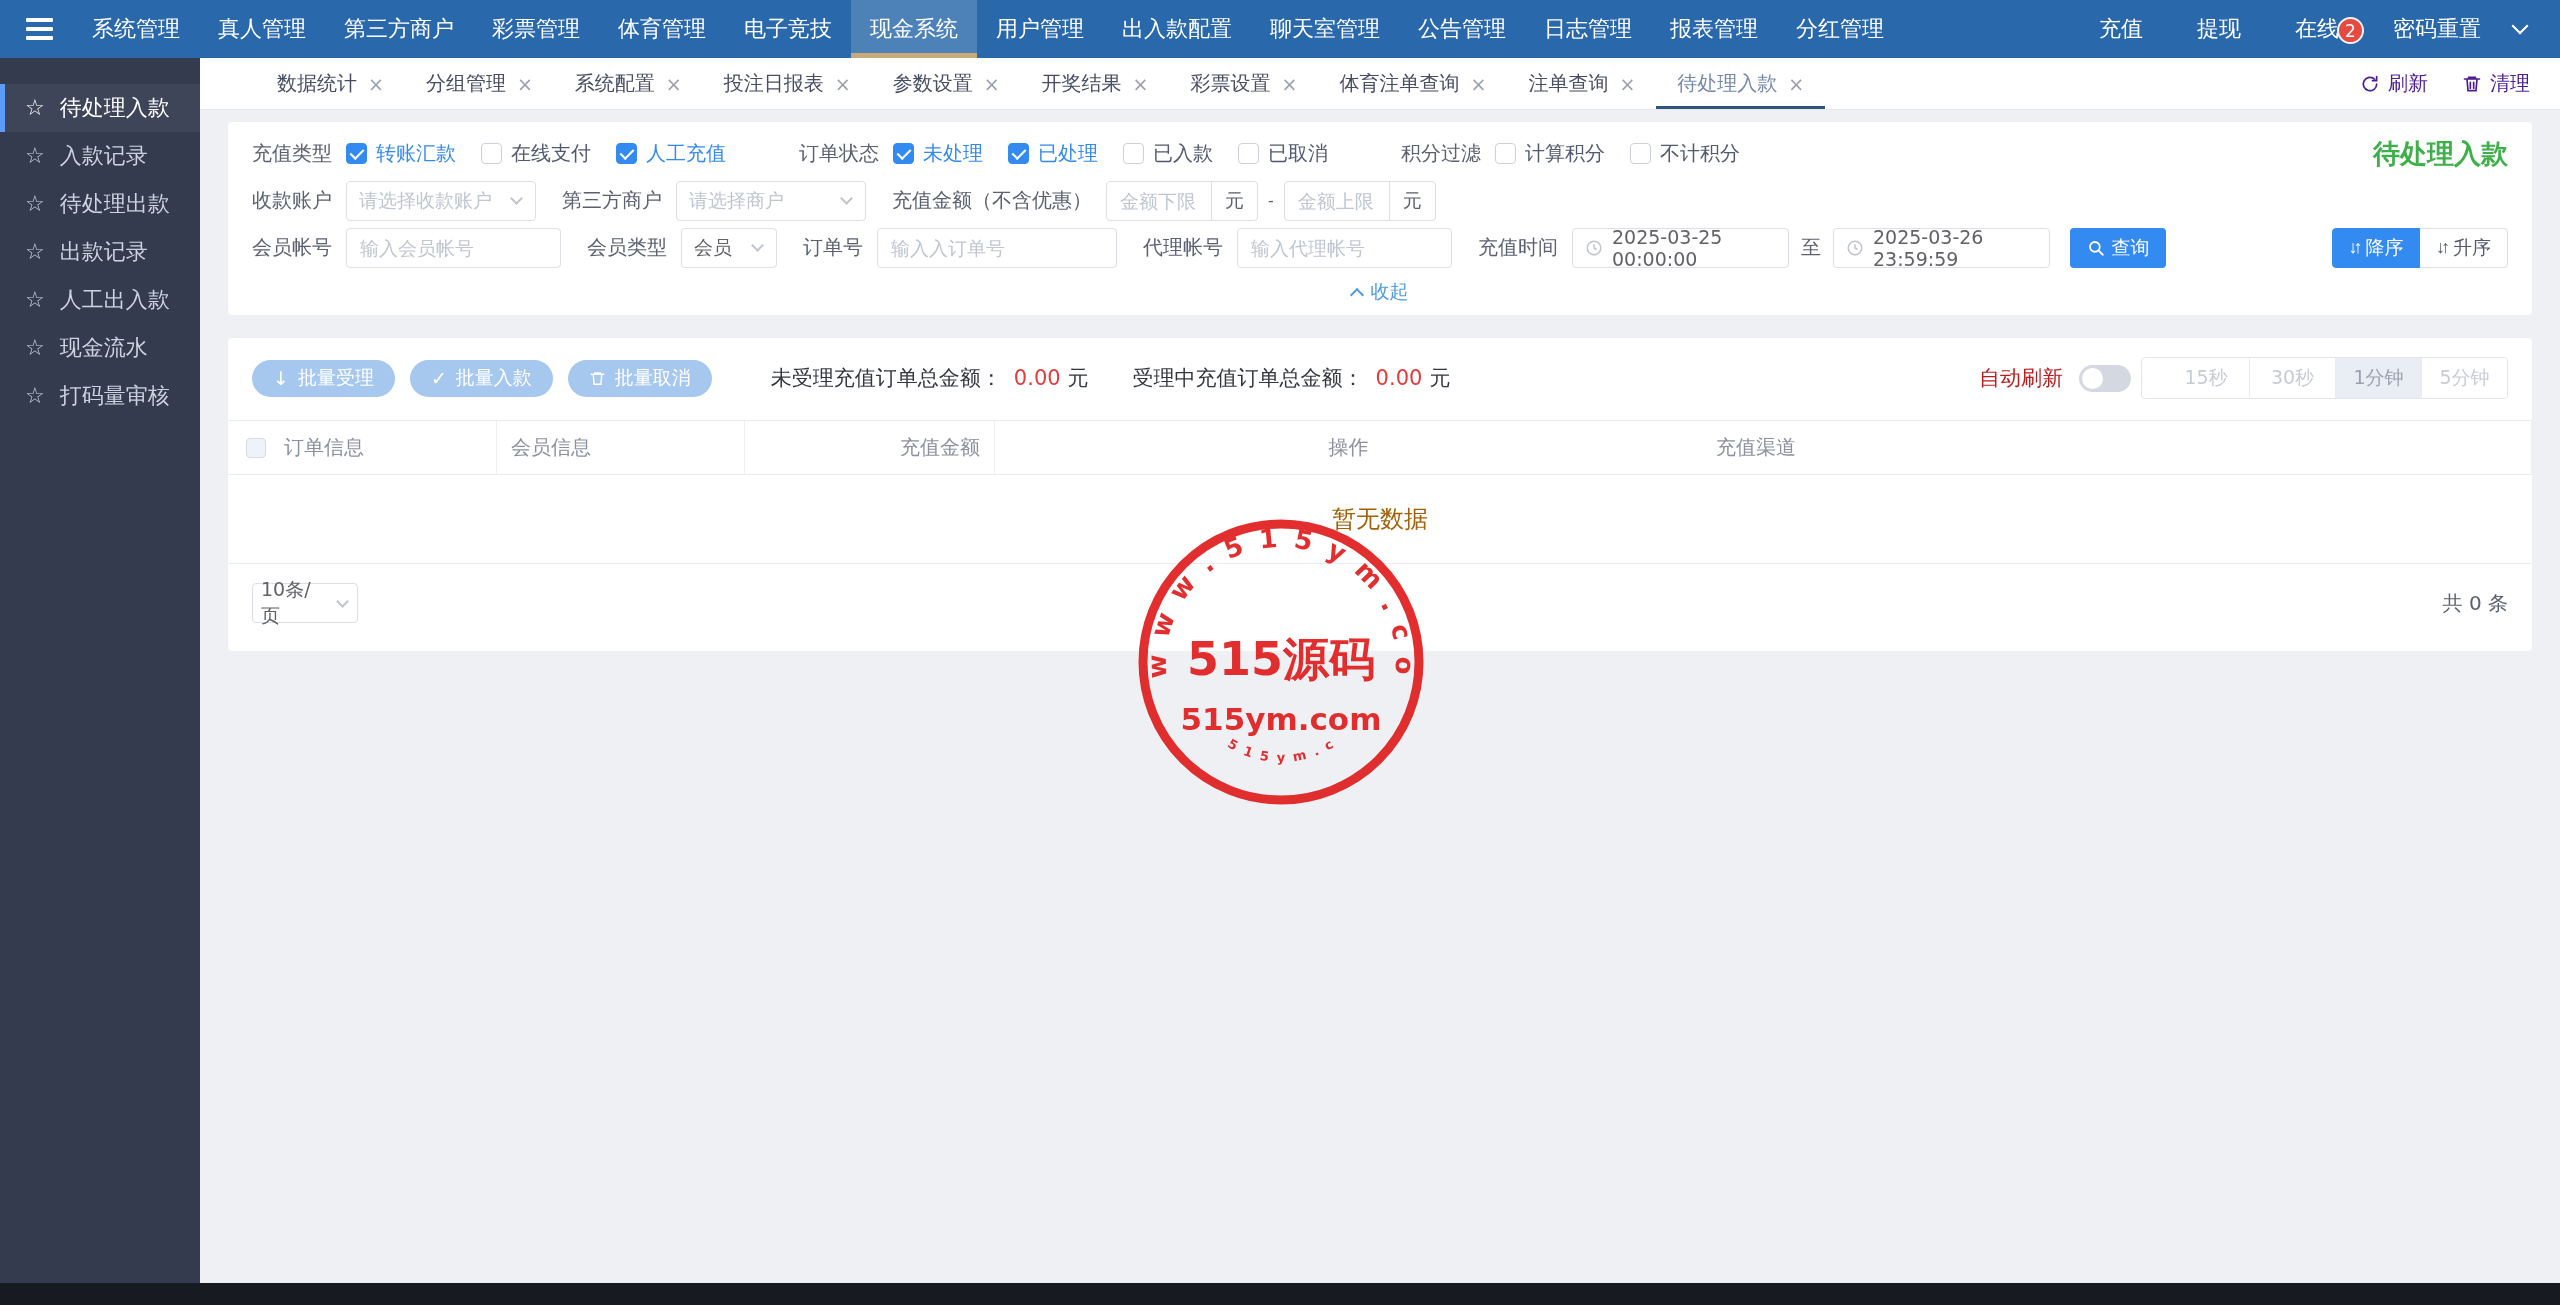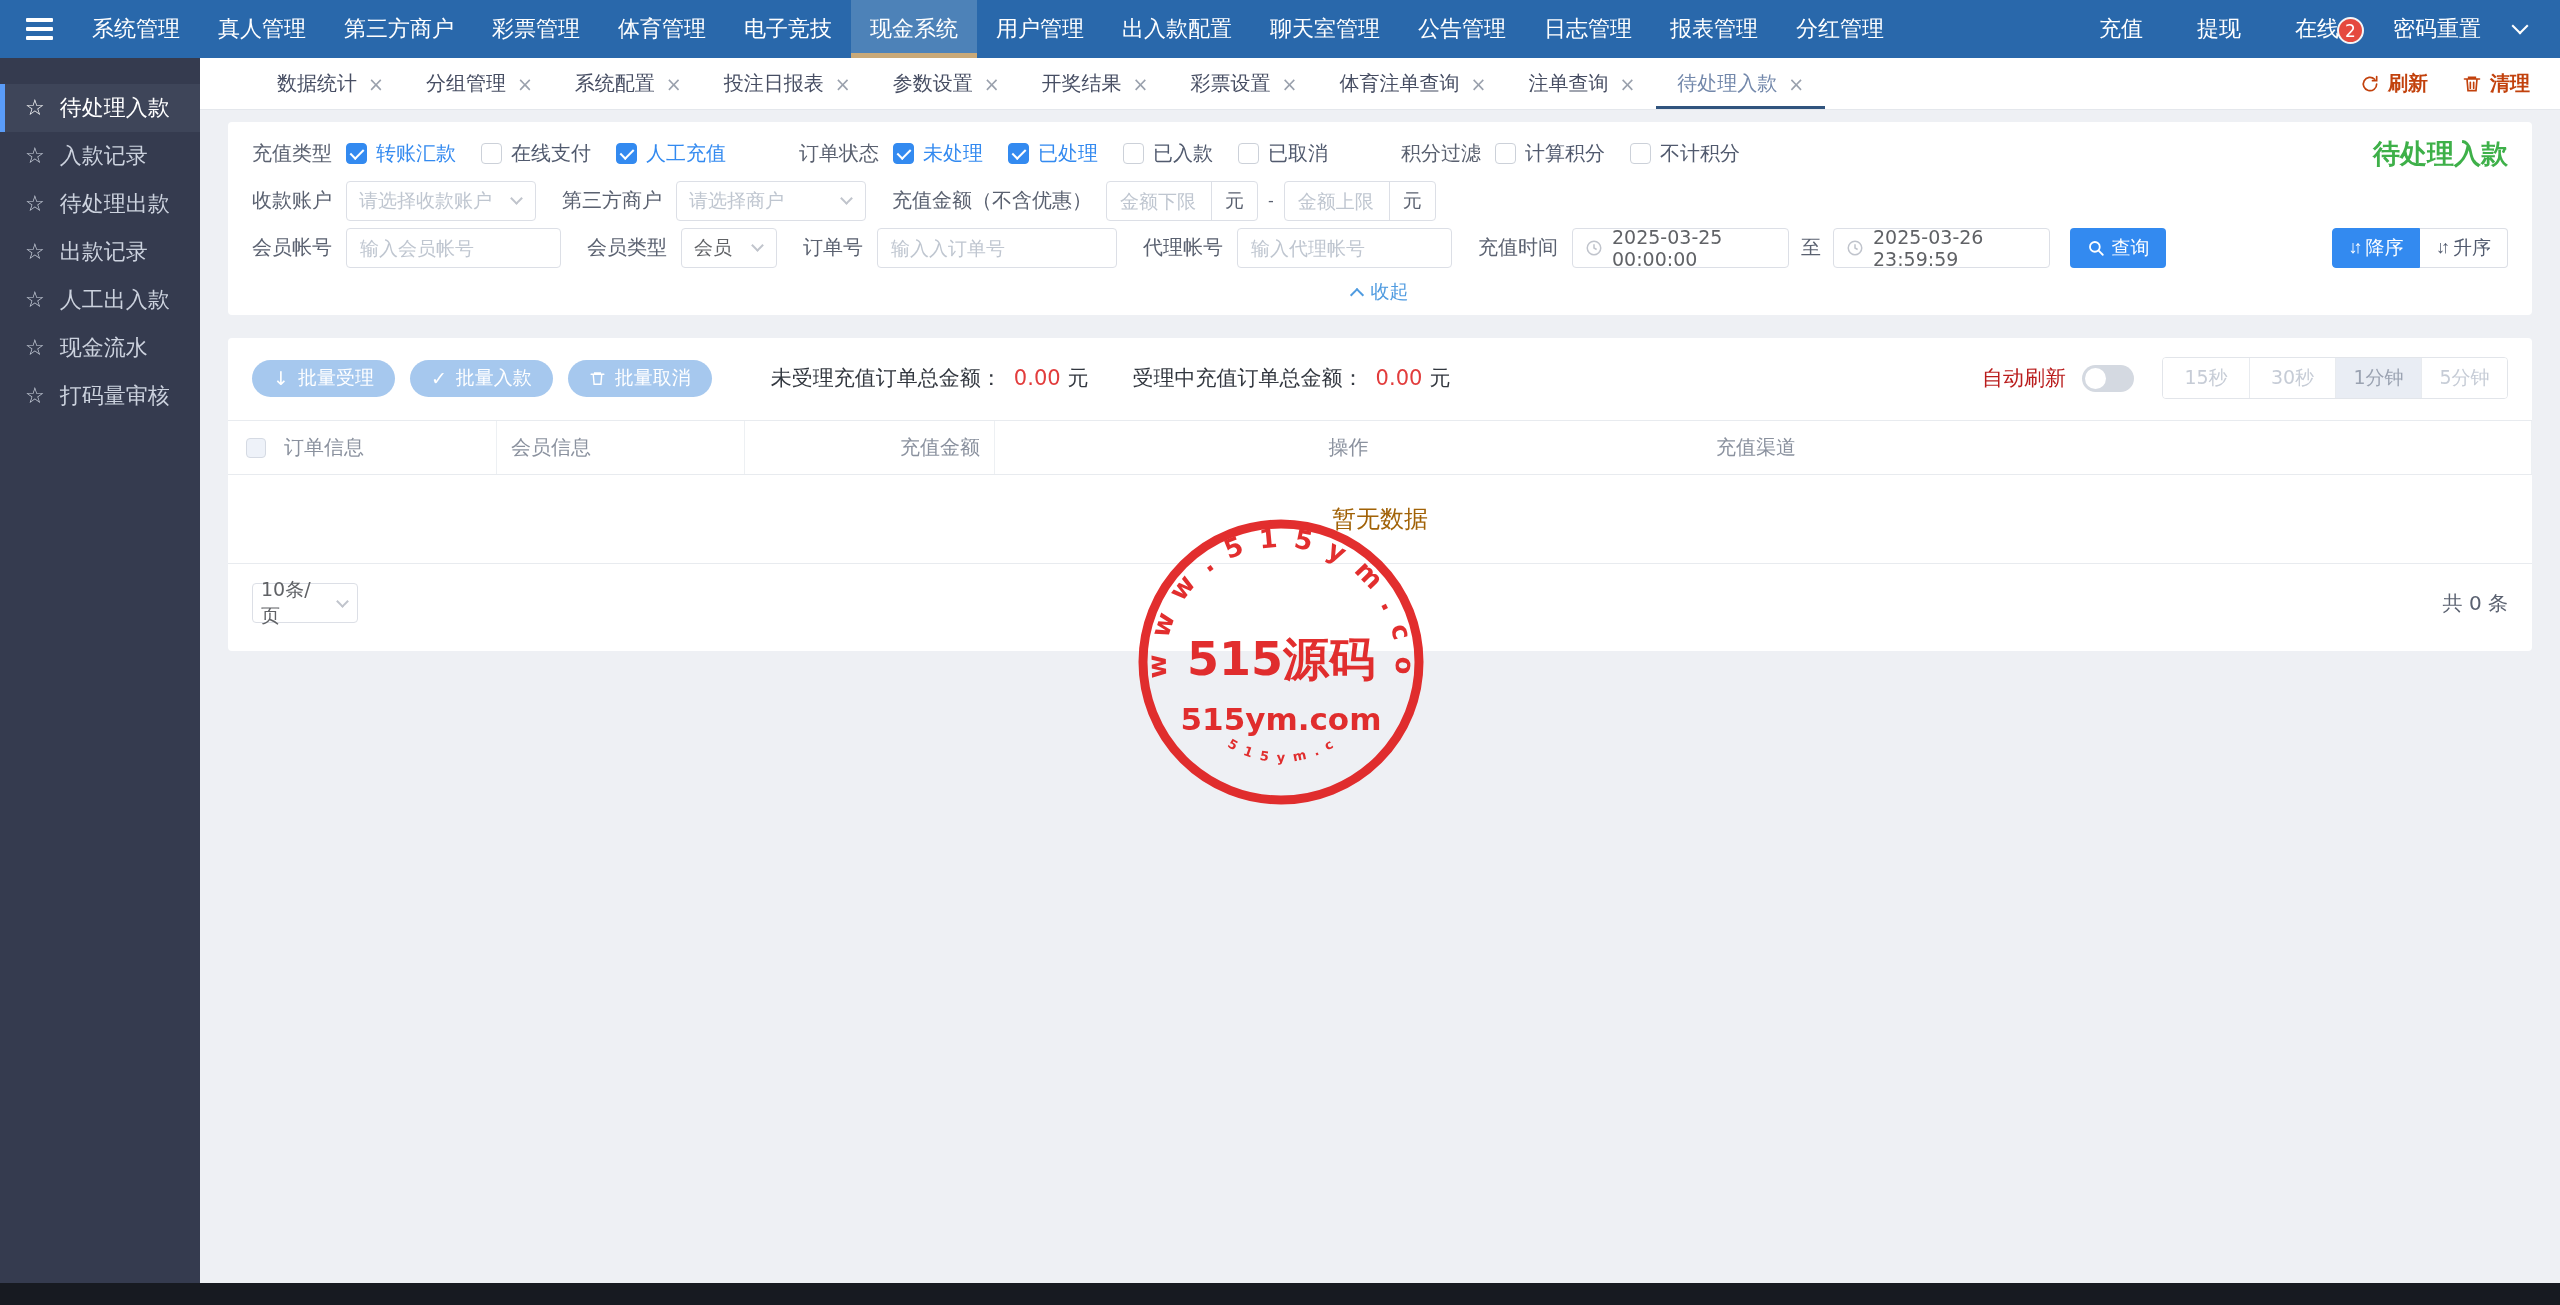--- a/index.html
+++ b/index.html
@@ -23,21 +23,21 @@
   .sidebar { position:absolute; top:58px; left:0; width:200px; bottom:22px; background:#353b4f; padding-top:26px; }
   .side-item { height:48px; display:flex; align-items:center; gap:15px; color:#ccd2de; font-size:22px; padding-left:25px; cursor:pointer; }
   .side-item.active { background:#3e4559; color:#fff; border-left:5px solid #5a9cf8; padding-left:20px; }
   .star { font-size:22px; line-height:1; }
   
   .main { position:absolute; left:200px; top:58px; right:0; bottom:22px; }
   .tabbar { height:52px; background:#fff; border-bottom:1px solid #e4e7ec; display:flex; align-items:center; padding:0 30px 0 56px; }
   .tab { display:flex; align-items:center; gap:11px; padding:0 21px; height:100%; font-size:20px; color:#474e63; cursor:pointer; white-space:nowrap; }
   .tab.active { color:#7388ab; box-shadow: inset 0 -3px 0 #31547e; }
   .tab-close { font-size:19px; color:#9aa1ad; }
-  .tab-actions { margin-left:auto; display:flex; gap:34px; color:#c2410c; font-size:20px; align-items:center;font-weight:bold; }
+  .tab-actions { margin-left:auto; display:flex; gap:34px; color:#4c1d95; font-size:20px; align-items:center; }
   .tab-action { display:flex; align-items:center; gap:8px; cursor:pointer; }
   .content { padding:12px 28px 0; }
   .card { background:#fff; border-radius:4px; }
   
   .filter-card { padding:8px 24px 2px; }
   .frow { display:flex; align-items:center; min-height:47px; }
   .flabel { font-size:20px; color:#5a6170; margin-right:14px; white-space:nowrap; }
   .cb-group { display:flex; align-items:center; gap:9px; margin-right:25px; cursor:pointer; }
   .cbox { width:21px; height:21px; border:1px solid #ccd1d9; border-radius:4px; background:#fff; position:relative; flex:none; }
   .cbox.checked { background:#338af0; border-color:#338af0; }
@@ -69,21 +69,21 @@
   .table-card { margin-top:23px; padding-bottom:6px; }
   .toolbar-row { display:flex; align-items:center; padding:19px 24px 21px; }
   .pill { height:37px; border-radius:19px; background:#a6c8ee; color:#fff; font-size:19px; display:flex; align-items:center; gap:9px; padding:0 21px; margin-right:15px; border:none; cursor:pointer; font-family:inherit; }
   .total-label { font-size:21px; color:#32373f; margin-left:44px; }
   .total-val { color:#e23c3c; font-size:21px; margin-left:12px; }
   .total-unit { font-size:21px; color:#32373f; margin-left:7px; }
   .auto { margin-left:auto; display:flex; align-items:center; }
   .auto-label { color:#b91c1c; font-size:21px; }
   .toggle { width:52px; height:27px; border-radius:14px; background:#d4d9e1; position:relative; cursor:pointer; margin-left:16px; }
   .knob { position:absolute; left:3px; top:3px; width:21px; height:21px; background:#fff; border-radius:50%; }
-  .intervals { display:flex; margin-left:28px; border:1px solid #e2e5ea; border-radius:4px; overflow:hidden; }
+  .intervals { display:flex; margin-left:10px; border:1px solid #e2e5ea; border-radius:4px; overflow:hidden;padding-left:21px; }
   .int-btn { width:86px; height:40px; display:flex; align-items:center; justify-content:center; font-size:19px; color:#c6ccd6; background:#fff; border:none; border-left:1px solid #e8ebef; cursor:pointer; font-family:inherit; }
   .int-btn:first-child { border-left:none; }
   .int-btn.active { background:#e9edf4; color:#9aa2b1; }
   .thead { display:flex; align-items:stretch; height:55px; border-top:1px solid #e8ebef; border-bottom:1px solid #e8ebef; font-size:20px; color:#8a919e; }
   .th { display:flex; align-items:center; padding:0 14px; border-right:1px solid #edf0f3; }
   .th.c-check { width:56px; padding-left:18px; border-right:none; }
   .th.c-order { width:213px; padding-left:0; }
   .th.c-member { width:248px; }
   .th.c-amount { width:250px; justify-content:flex-end; }
   .th.c-channel { width:830px; }

